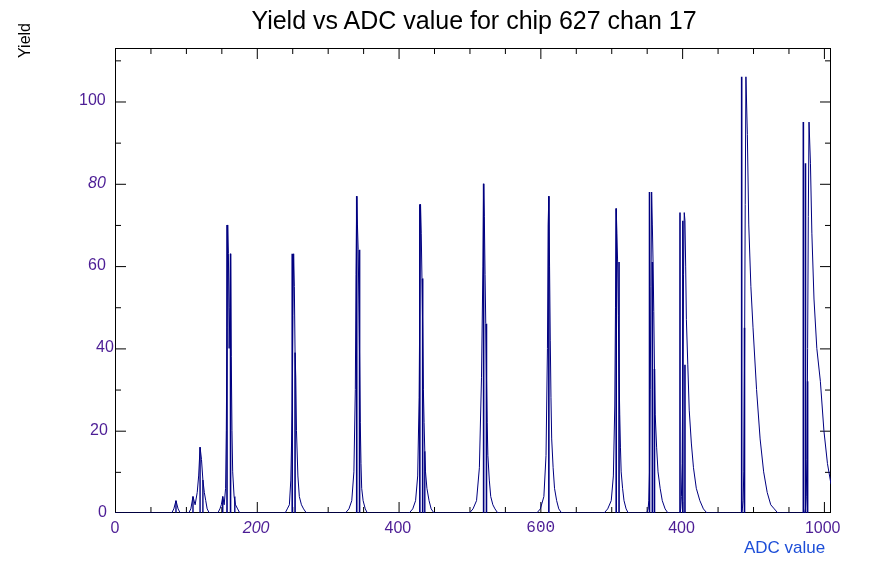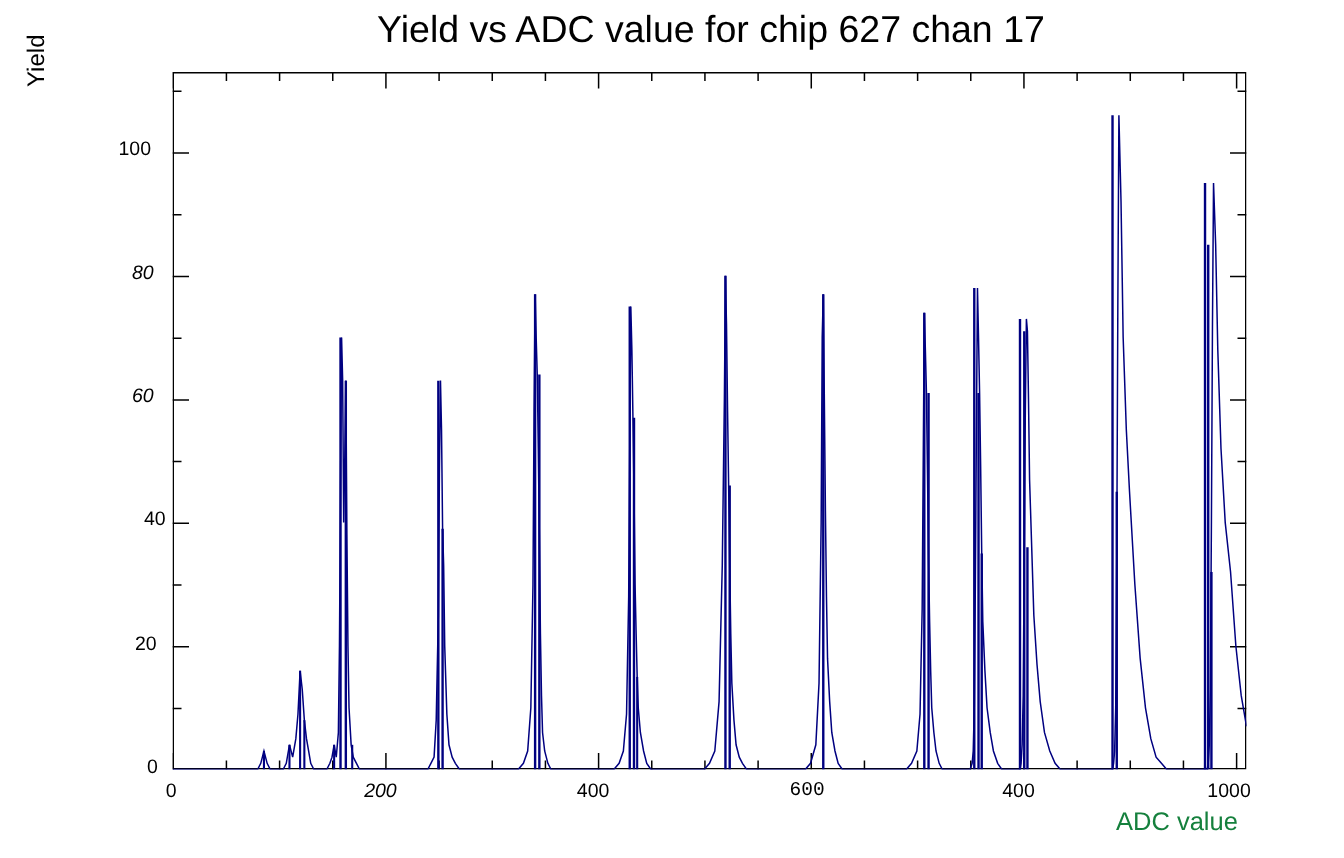--- a/index.html
+++ b/index.html
@@ -50,27 +50,27 @@
     color: #000000;
     transform: rotate(-90deg);
     transform-origin: left top;
     white-space: nowrap;
   }
   #x-axis-title {
     position: absolute;
     left: 718px;
     top: 538px;
     font-size: 17px;
-    color: #15803d;
+    color: #1d4ed8;
     white-space: nowrap;
   }
   .tick-label {
     position: absolute;
-    font-size: 13px;
-    color: #000000;
+    font-size: 16px;
+    color: #4c1d95;
     white-space: nowrap;
   }
   .ylab {
     text-align: right;
   }
 </style>
 </head>
 <body>
 
 <div id="canvas-root">
@@ -189,18 +189,18 @@
   <div id="tick-labels">
       <div class="tick-label" style="left: 84.5px; top: 519px;">0</div>
       <div class="tick-label" style="left: 216.782px; top: 519px; font-style: italic;">200</div>
       <div class="tick-label" style="left: 358.564px; top: 519px;">400</div>
       <div class="tick-label" style="left: 500.347px; top: 519px; font-family: Liberation Mono, monospace;">600</div>
       <div class="tick-label" style="left: 642.129px; top: 519px;">400</div>
       <div class="tick-label" style="left: 778.911px; top: 519px;">1000</div>
       <div class="tick-label ylab" style="left: 72px; top: 503px;">0</div>
       <div class="tick-label ylab" style="left: 64px; top: 420.699px;">20</div>
       <div class="tick-label ylab" style="left: 70px; top: 338.398px;">40</div>
-      <div class="tick-label ylab" style="left: 62px; top: 256.097px; font-style: italic;">60</div>
+      <div class="tick-label ylab" style="left: 62px; top: 256.097px;">60</div>
       <div class="tick-label ylab" style="left: 62px; top: 173.796px; font-style: italic;">80</div>
       <div class="tick-label ylab" style="left: 53px; top: 91.4956px;">100</div>
     </div>
 
 </div>
 
 </body></html>

